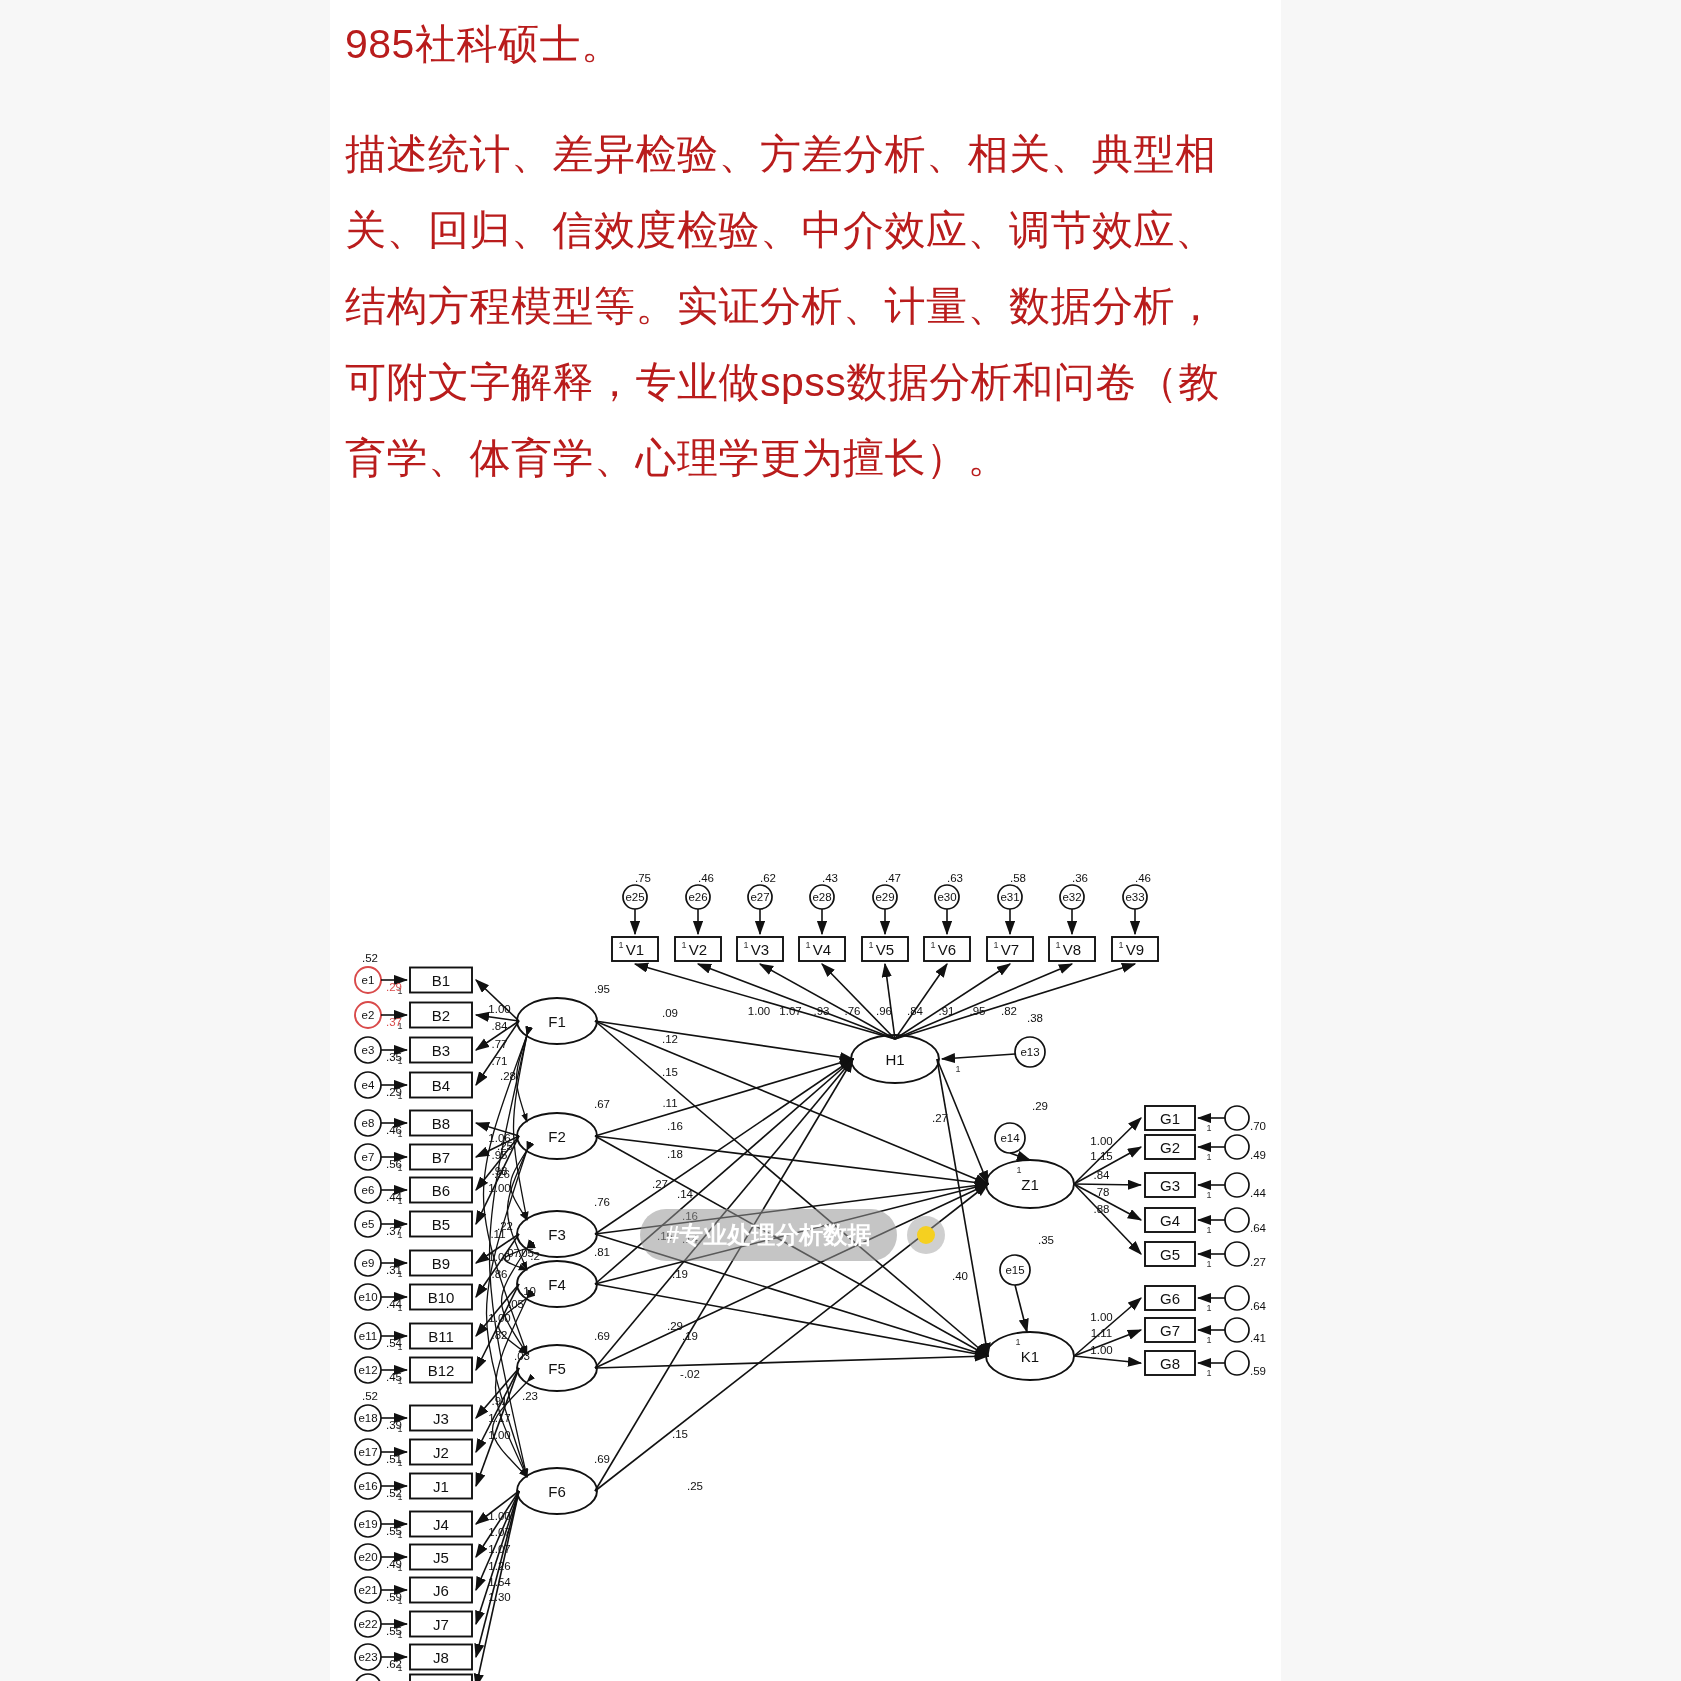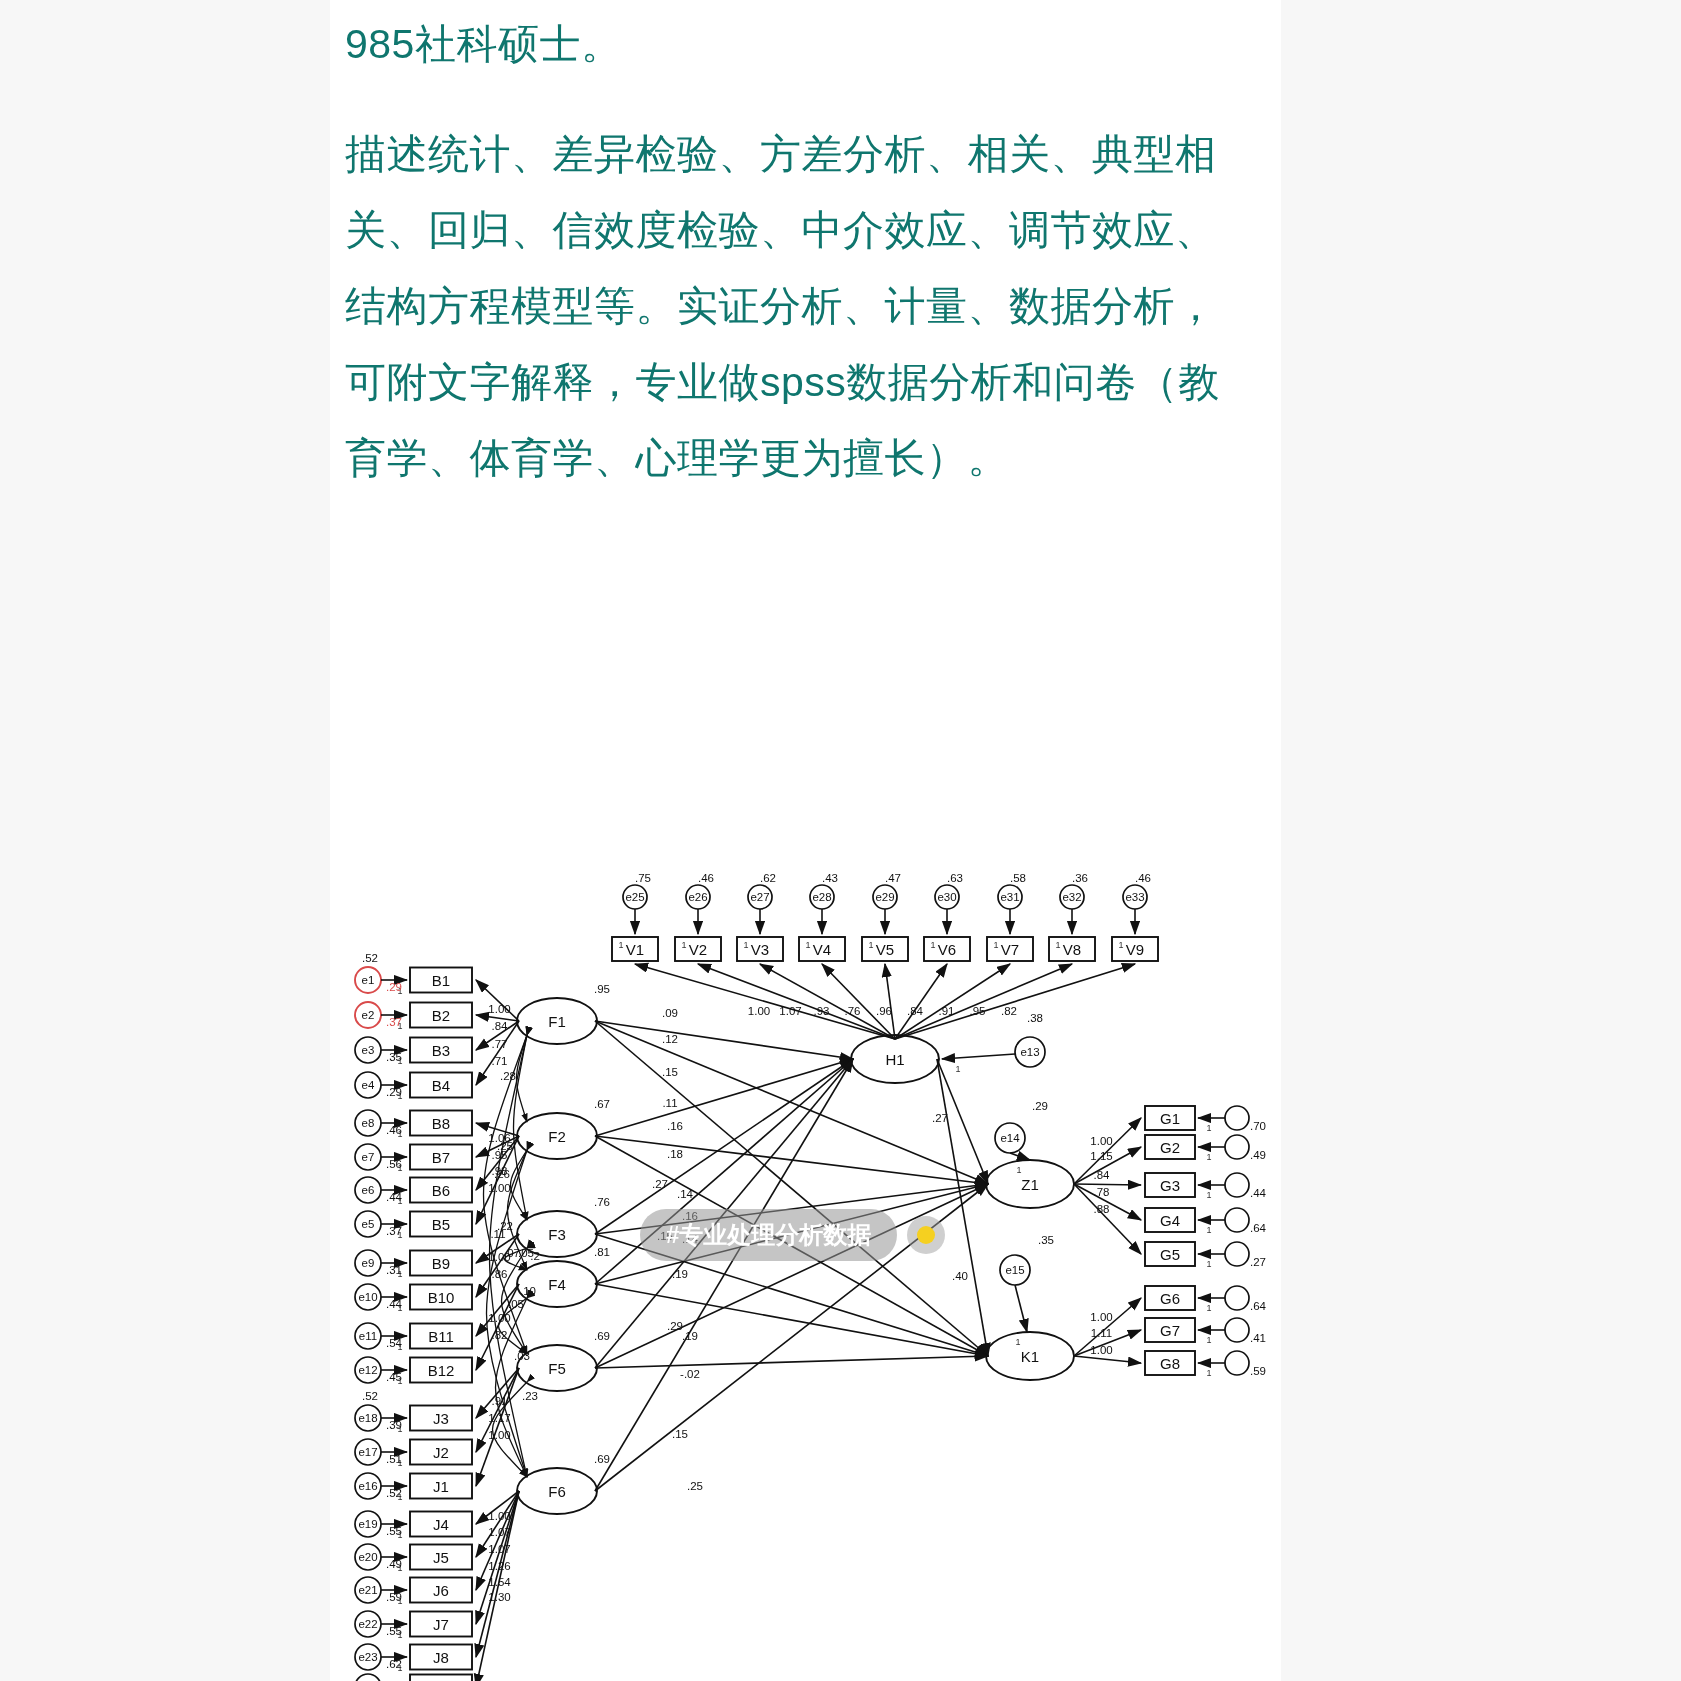--- a/index.html
+++ b/index.html
@@ -13,21 +13,21 @@
     position:absolute;top:0;bottom:0;width:330px;background:#f7f7f7;
   }
   .gutter-left{left:0;}
   .gutter-right{right:0;width:400px;}
   .page{
     position:absolute;left:330px;top:0;width:951px;height:1681px;background:#ffffff;
   }
   
   .article{
     position:absolute;left:345px;top:0;width:900px;
-    color:#0f766e;
+    color:#b91c1c;
   }
   .para{
     font-size:41px;line-height:76px;letter-spacing:0.5px;
     margin:0 0 34px 0;font-weight:400;
   }
   .para.first{margin-top:6px;}
   
   .sem-wrap{position:absolute;left:330px;top:840px;width:960px;height:841px;}
   .sem-wrap svg{display:block;}
   .wm{

